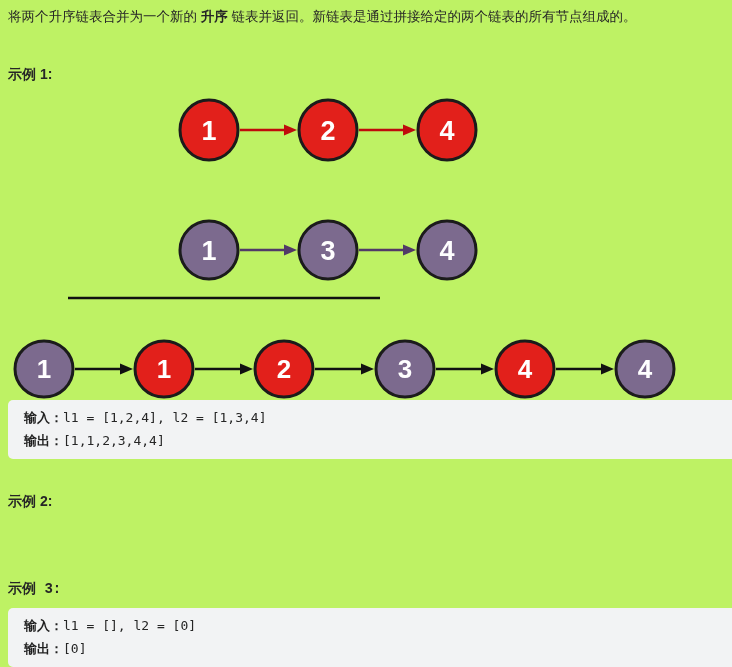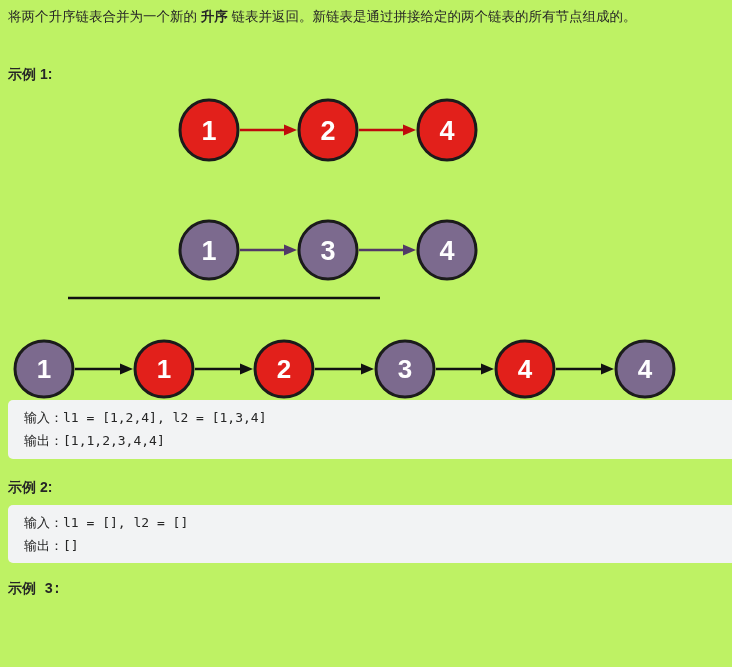--- a/index.html
+++ b/index.html
@@ -25,21 +25,21 @@
   }
   .desc strong { font-weight: bold; }
   .example-label {
     position: absolute;
     left: 8px;
     font-size: 14px;
     font-weight: bold;
     color: #262626;
   }
   #ex1-label { top: 66px; text-align: right; }
-  #ex2-label { top: 479px; }
+  #ex2-label { top: 493px; }
   #ex3-label { top: 580px; font-family: Liberation Mono, monospace; }
   svg.diagram {
     position: absolute;
     top: 88px;
     left: 0;
     display: block;
   }
   pre.example-block {
     position: absolute;
     left: 8px;
@@ -51,21 +51,21 @@
     font-size: 13px;
     line-height: 23px;
     color: #262626;
     white-space: pre-wrap;
   }
   #ex1-block { top: 400px; height: 59px; }
   #ex2-block { top: 505px; height: 58px; }
   #ex3-block { top: 608px; height: 59px; }
   pre.example-block .lbl {
     font-family: "Liberation Sans", "DejaVu Sans", sans-serif;
-    font-weight: normal;
+    font-weight: bold;
     color: #1f1f1f;
   }
 </style>
 </head>
 <body>
 
 <div class="page">
 
   <p class="desc"><span>将两个升序链表合并为一个新的 </span><strong>升序</strong><span> 链表并返回。新链表是通过拼接给定的两个链表的所有节点组成的。</span></p>
 
@@ -115,19 +115,19 @@
       <ellipse cx="645" cy="281" rx="29" ry="28" fill="#7c6a8e" stroke="#1b1b1b" stroke-width="3"></ellipse>
       <text x="645" y="281" dy="0.36em" text-anchor="middle" fill="#ffffff" font-size="26" font-weight="bold" font-family="&quot;Liberation Sans&quot;, &quot;DejaVu Sans&quot;, sans-serif">4</text>
       <line x1="68" y1="210" x2="380" y2="210" stroke="#111111" stroke-width="2.5"></line>
     </svg>
 
   <pre class="example-block" id="ex1-block"><span class="lbl">输入：</span><span>l1 = [1,2,4], l2 = [1,3,4]</span>
 <span class="lbl">输出：</span><span>[1,1,2,3,4,4]</span></pre>
 
   <div class="example-label" id="ex2-label">示例 2:</div>
 
-  <pre class="example-block" id="ex2-block"><span class="lbl">输入：</span><span>l1 = [], l2 = []</span>
-<span class="lbl">输出：</span><span>[]</span></pre>
 
   <div class="example-label" id="ex3-label">示例 3:</div>
 
+  <pre class="example-block" id="ex3-block"><span class="lbl">输入：</span><span>l1 = [], l2 = [0]</span>
+<span class="lbl">输出：</span><span>[0]</span></pre>
 
 </div>
 
 </body></html>

